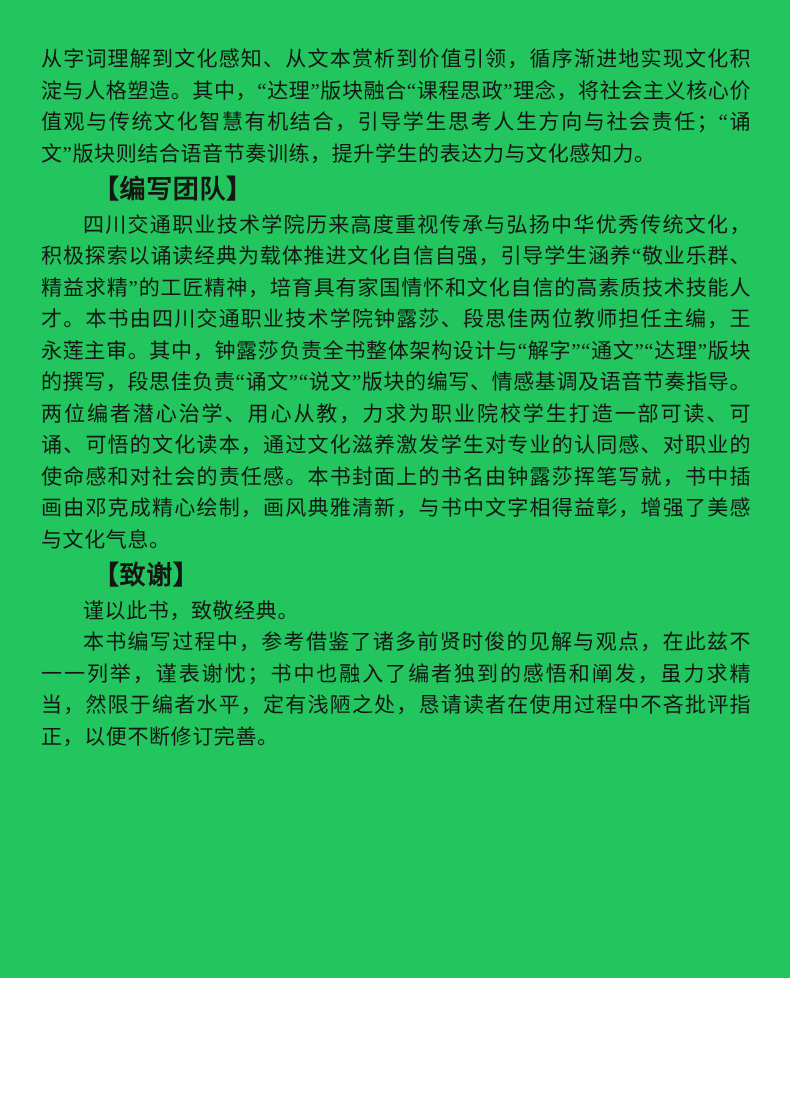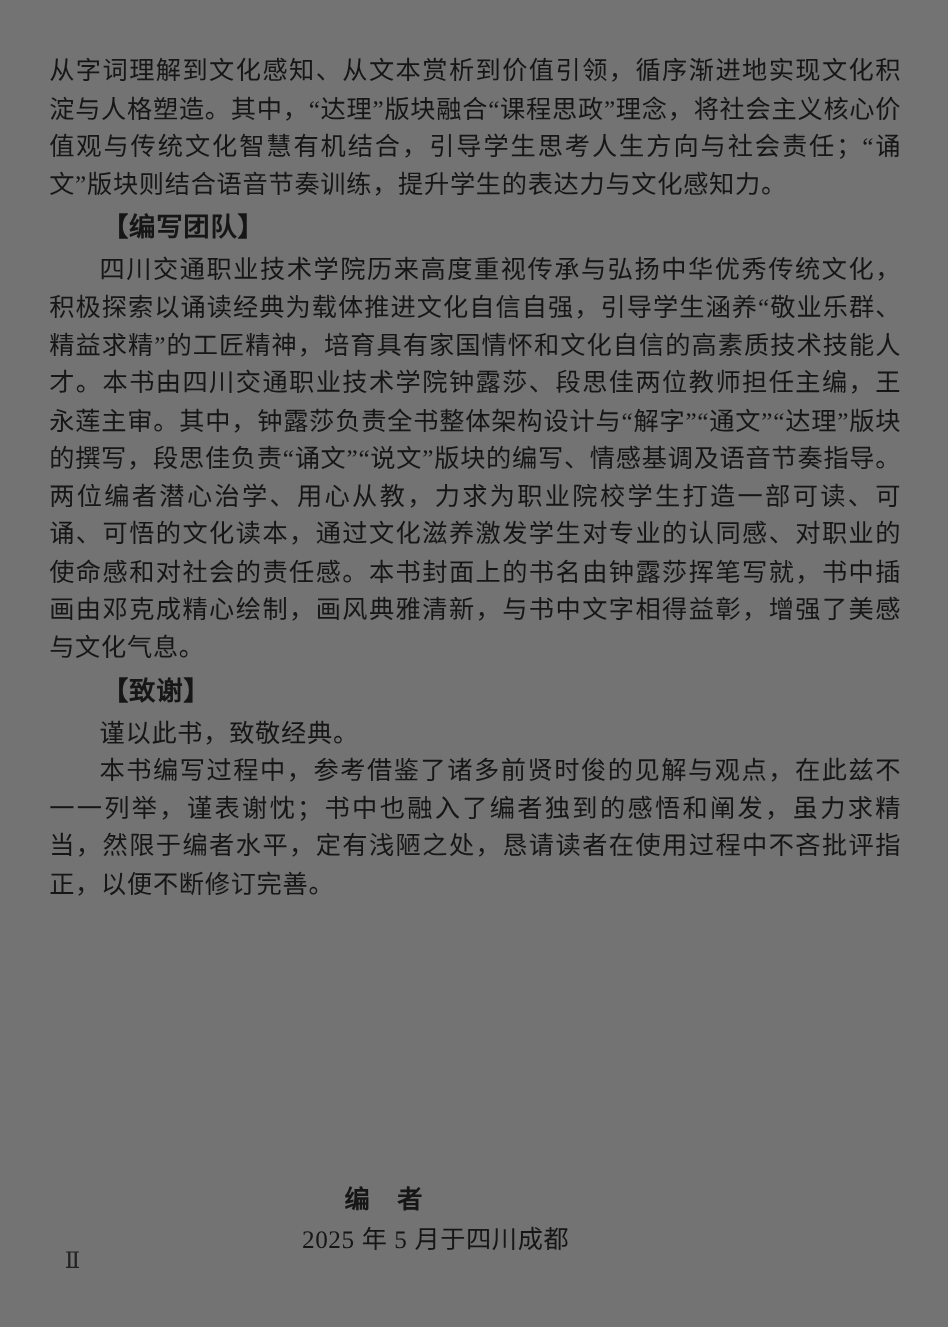--- a/index.html
+++ b/index.html
@@ -3,22 +3,22 @@
 <meta charset="utf-8">
 <style>
   html, body {
     margin: 0;
     padding: 0;
     background: #ffffff;
   }
   .page {
     position: relative;
     width: 790px;
-    height: 1106px;
-    background: #737373;
+    height: 978px;
+    background: #22c55e;
     overflow: hidden;
     font-family: "Liberation Serif", "DejaVu Serif", serif;
     color: #161616;
   }
   .body-text {
     position: absolute;
     top: 44px;
     left: 41px;
     width: 710px;
     font-size: 21px;
@@ -28,21 +28,21 @@
     text-justify: inter-ideograph;
   }
   .para {
     margin: 0;
   }
   .para.indent {
     text-indent: 2em;
   }
   .section-heading {
     margin: 4px 0 4px 0;
-    font-size: 22px;
+    font-size: 26px;
     line-height: 31.5px;
     font-weight: 700;
     font-family: "Liberation Sans", "DejaVu Sans", sans-serif;
     text-indent: 2em;
     letter-spacing: 0.6px;
   }
   .signature {
     position: absolute;
     right: 0;
     top: 985px;

